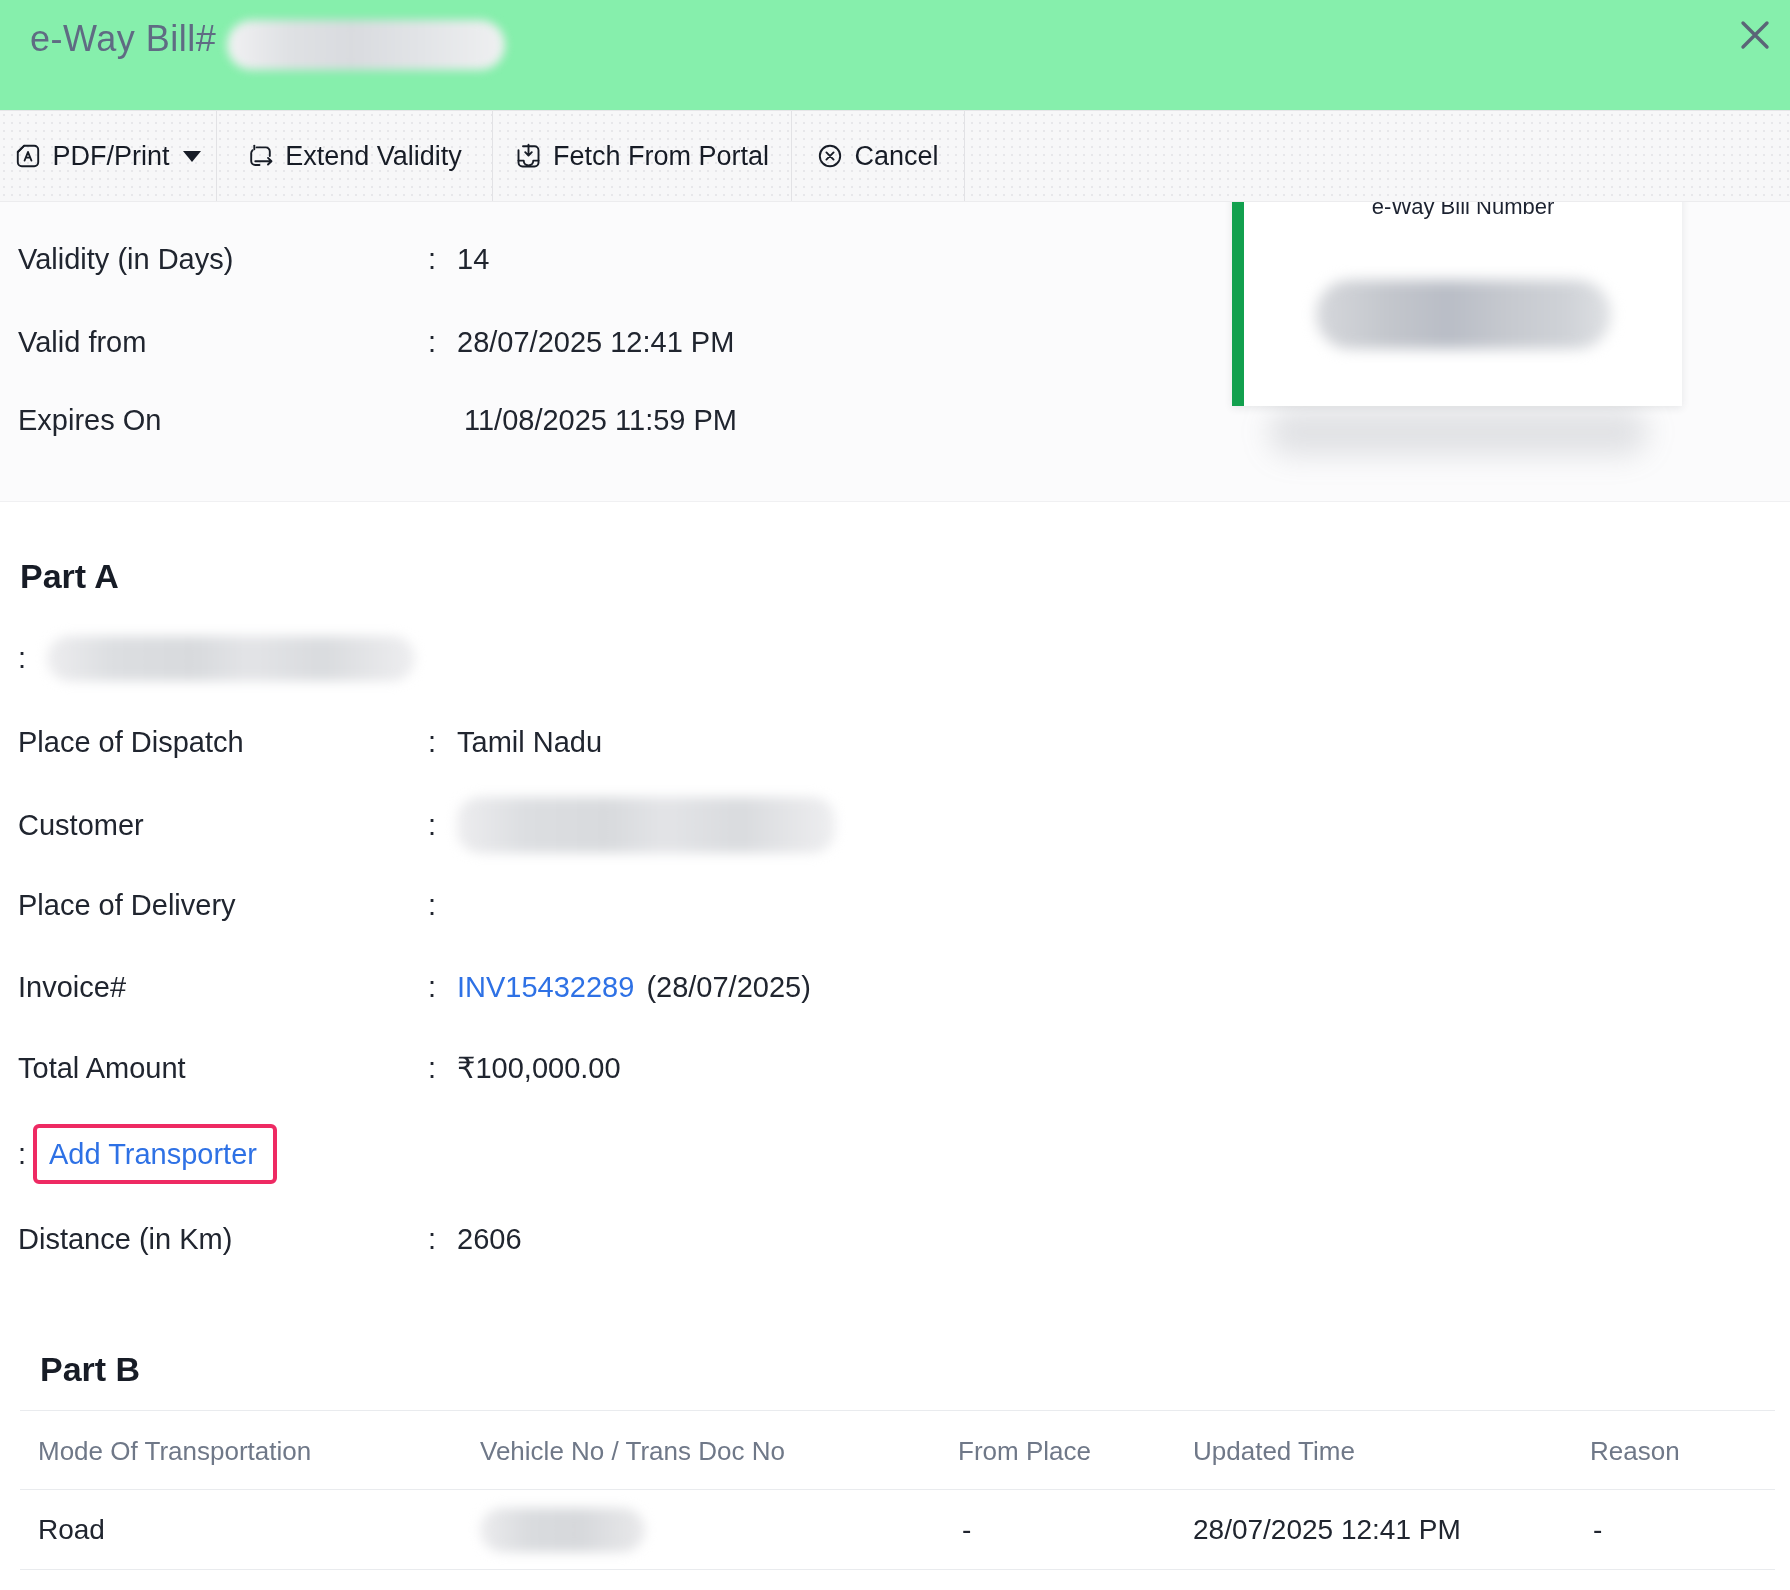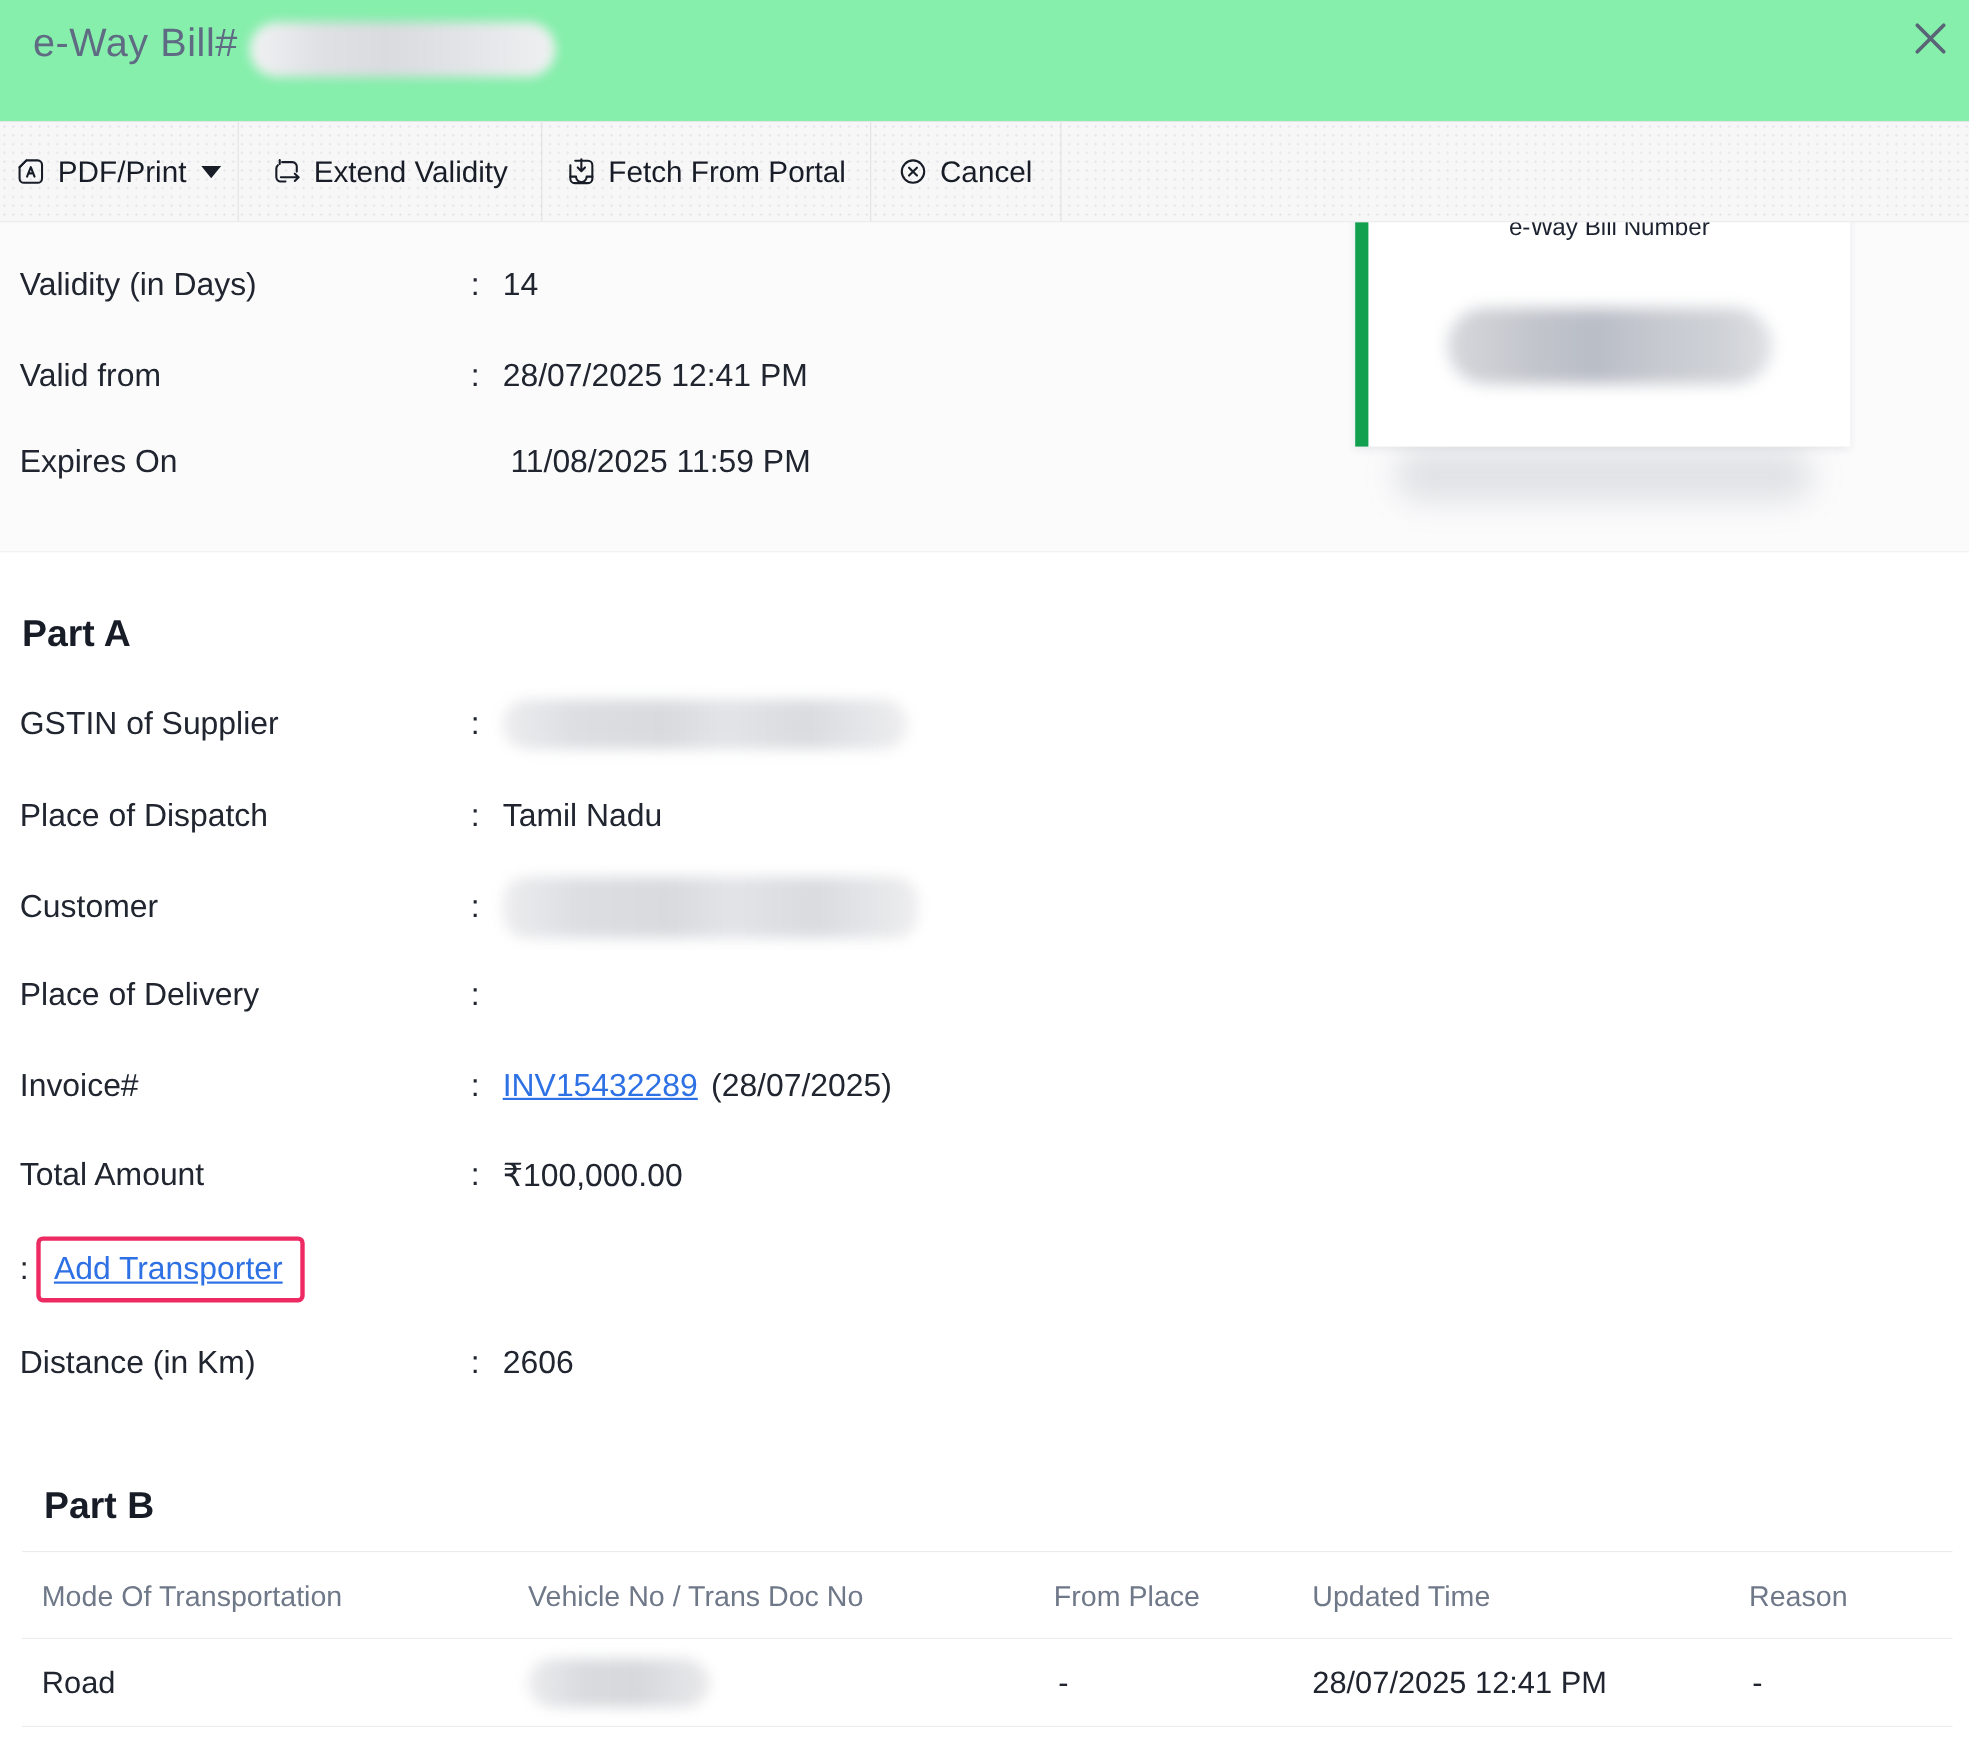--- a/index.html
+++ b/index.html
@@ -34,21 +34,21 @@
   .tb-btn .ticon{flex:0 0 auto;display:block;}
   .caret{width:0;height:0;border-left:9px solid transparent;border-right:9px solid transparent;border-top:11px solid #171c26;margin-left:2px;}
   
   .summary-section{position:absolute;left:0;top:202px;width:1790px;height:300px;background:#fbfbfc;border-bottom:1px solid #f0f0f2;box-sizing:border-box;}
   
   .kv{position:absolute;left:18px;height:44px;display:flex;align-items:center;font-size:29px;color:#20252f;}
   .kv .k{width:410px;flex:0 0 auto;}
   .kv .c{width:29px;flex:0 0 auto;}
   .kv .v{white-space:nowrap;}
   .kv .v.shift{margin-left:7px;}
-  .link{color:#2e71e5;cursor:pointer;text-decoration:underline;}
+  .link{color:#2e71e5;cursor:pointer;}
   .redacted{
     border-radius:22px;filter:blur(6px);
     background:linear-gradient(90deg,#ededef 0%,#dcdee1 18%,#d8dadd 40%,#e3e4e7 55%,#d9dbde 75%,#eeeef0 100%);
   }
   .suffix{margin-left:12px;}
   .hl-box{
     display:inline-flex;align-items:center;height:52px;padding:0 16px 0 12px;
     border:4px solid #ee2a63;border-radius:6px;margin-left:-14px;
   }
   
@@ -161,21 +161,20 @@
   </div>
   <div class="kv" style="top:398px">
     <span class="k">Expires On</span>
     <span class="c"></span>
     <span class="v shift">11/08/2025 11:59 PM</span>
   </div>
 
   <div class="part-heading" style="left:20px;top:557px">Part A</div>
 
   <div class="kv" style="top:636px">
-    <span class="k">GSTIN of Supplier</span>
     <span class="c">:</span>
     <span class="redacted" style="width:368px;height:45px"></span>
   </div>
   <div class="kv" style="top:720px">
     <span class="k">Place of Dispatch</span>
     <span class="c">:</span>
     <span class="v">Tamil Nadu</span>
   </div>
   <div class="kv" style="top:796px;height:58px">
     <span class="k">Customer</span>

